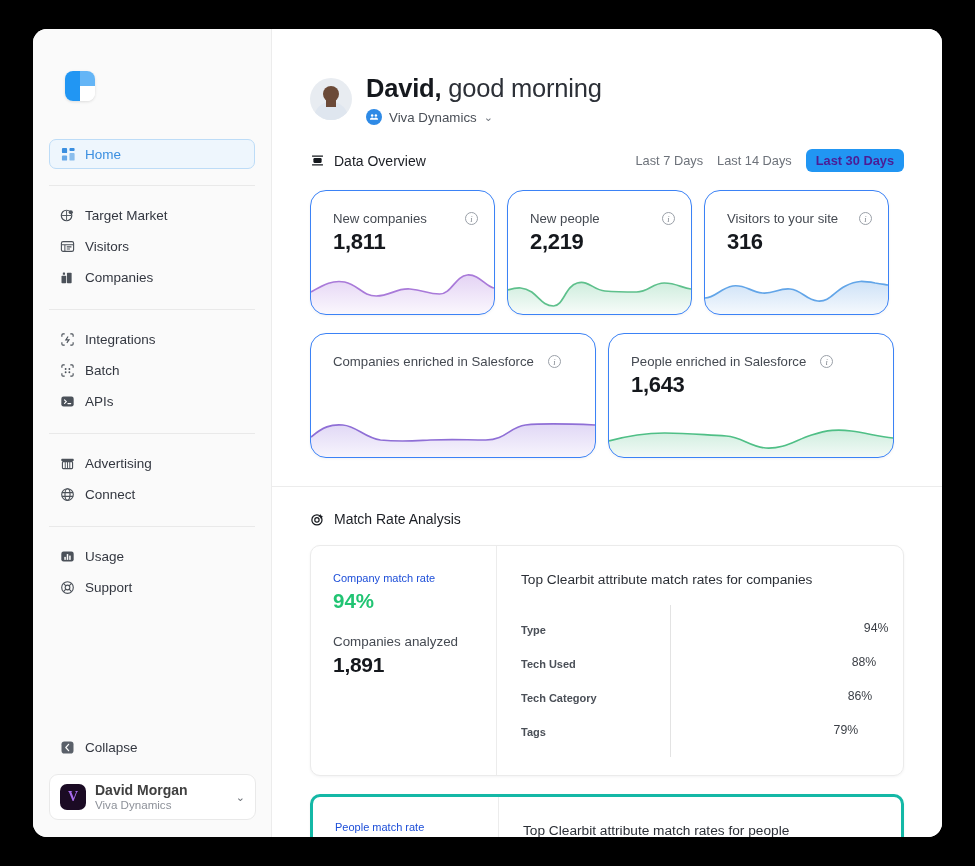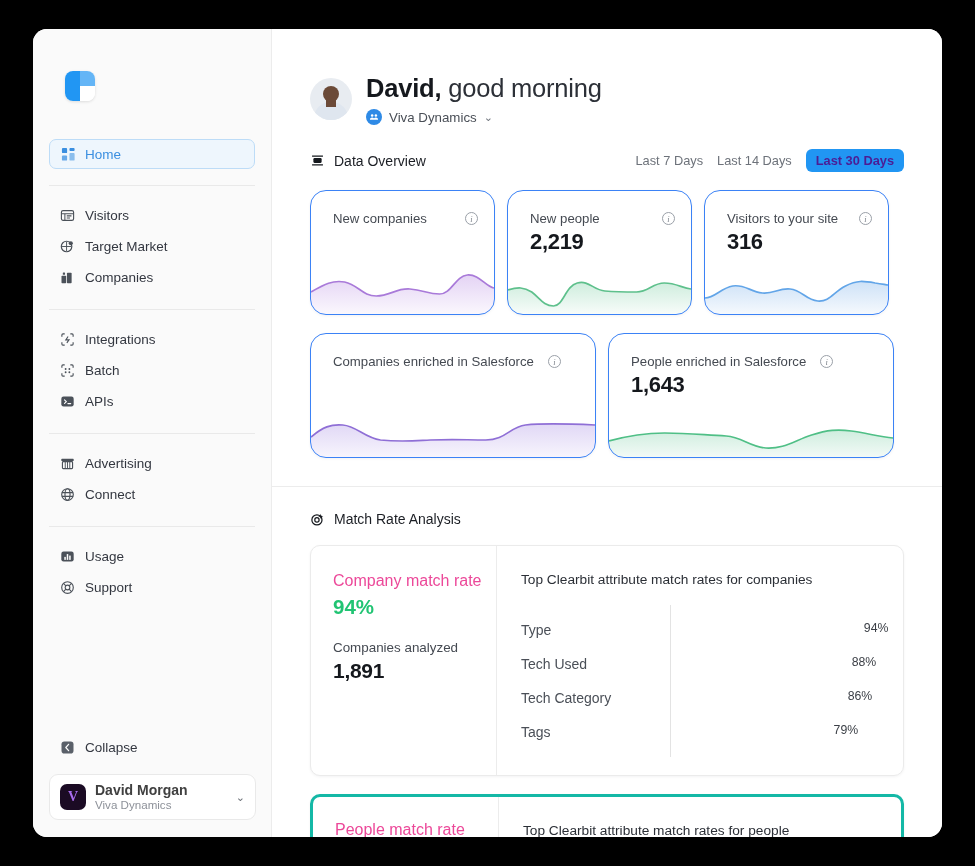--- a/index.html
+++ b/index.html
@@ -168,30 +168,30 @@
 
   
   .mr-head { display:flex; align-items:center; gap:9px; margin: 24px 0 0 38px; font-size:14px; color:#1b1e24; }
   .mr-card {
     margin: 18px 0 0 38px; margin-right: 38px;
     border:1px solid #ebebeb; border-radius:10px; background:#fff;
     display:flex; overflow:hidden;
     box-shadow: 0 1px 3px rgba(16,24,40,.05);
   }
   .mr-left { flex:0 0 186px; border-right:1px solid #ececec; padding: 26px 0 26px 22px; }
-  .mr-lbl { font-size:16px; color:#ec4899; }
+  .mr-lbl { font-size:11px; color:#1d4ed8; }
   .mr-pct { font-size:20.5px; font-weight:700; color:#21c473; margin-top:5px; }
   .mr-lbl2 { font-size:13.4px; color:#454a52; margin-top:21px; }
   .mr-num { font-size:21px; font-weight:700; color:#15181d; margin-top:4px; letter-spacing:-.3px; }
   .mr-right { flex:1 1 auto; padding: 26px 20px 26px 24px; position:relative; }
   .mr-right-title { font-size:13.7px; color:#2b2f36; }
   .bars { margin-top: 26px; position:relative; }
   .axis { position:absolute; left:149px; top:-8px; bottom:-8px; width:1px; background:#e3e3e3; }
   .bar-row { display:flex; align-items:center; height:34px; }
-  .bar-name { flex:0 0 149px; font-size:14px; color:#4a4f57; }
+  .bar-name { flex:0 0 149px; font-size:11px; color:#4a4f57;font-weight:bold; }
   .bar-track { flex:1 1 auto; position:relative; height:9px; }
   .bar-fill {
     height:9px; border-radius:5px;
     background: linear-gradient(90deg, #a855e8 0%, #7c6cf0 60%, #5b7bf2 100%);
   }
   .bar-pct { position:absolute; font-size:12.3px; color:#3b3f46; top:-5px; }
 
   .mr-card2 {
     margin: 18px 0 0 38px; margin-right: 38px;
     border:3px solid #14b8a6; border-top-left-radius:10px; border-top-right-radius:10px;
@@ -222,36 +222,36 @@
             <rect x="9" y="6.5" width="5.5" height="8" rx="1" opacity=".55"></rect>
           </svg>
       </span>
       <span>Home</span>
     </div>
 
     <div class="nav-sep"></div>
 
     <div class="nav-item">
       <span class="ico">
-        <svg viewBox="0 0 16 16" fill="none" stroke="#4b5159" stroke-width="1.2">
-            <rect x="1.5" y="2.8" width="13" height="10.4" rx="1.8"></rect>
-            <path d="M1.5 6.2h13M5.2 6.2v7M7.2 8.4h5M7.2 10.6h3.4" stroke-width="1.1"></path>
-          </svg>
-      </span>
-      <span>Visitors</span>
-    </div>
-    <div class="nav-item">
-      <span class="ico">
         <svg viewBox="0 0 16 16" fill="none" stroke="#4b5159" stroke-width="1.3">
             <circle cx="7" cy="8" r="5.6"></circle>
             <path d="M7 3.2v9.6M2.2 8h9.6" stroke-width="1"></path>
             <circle cx="11.5" cy="4.5" r="2.2" fill="#4b5159" stroke="none"></circle>
           </svg>
       </span>
       <span>Target Market</span>
+    </div>
+    <div class="nav-item">
+      <span class="ico">
+        <svg viewBox="0 0 16 16" fill="none" stroke="#4b5159" stroke-width="1.2">
+            <rect x="1.5" y="2.8" width="13" height="10.4" rx="1.8"></rect>
+            <path d="M1.5 6.2h13M5.2 6.2v7M7.2 8.4h5M7.2 10.6h3.4" stroke-width="1.1"></path>
+          </svg>
+      </span>
+      <span>Visitors</span>
     </div>
     <div class="nav-item">
       <span class="ico">
         <svg viewBox="0 0 16 16" fill="#4b5159">
             <rect x="1.6" y="6" width="5" height="8" rx=".8"></rect>
             <rect x="7.4" y="3" width="5" height="11" rx=".8"></rect>
             <rect x="3" y="2.6" width="2.4" height="2.4" rx=".6"></rect>
           </svg>
       </span>
       <span>Companies</span>
@@ -399,20 +399,21 @@
         <span class="range-btn active">Last 30 Days</span>
       </div>
     </div>
 
     <div class="cards">
       <div class="card card-w1">
         <div class="card-head">
           <span class="card-label">New companies</span>
           <span class="info-i">i</span>
         </div>
+        <div class="card-value">1,811</div>
         <div class="spark">
           <svg viewBox="0 0 185 52" preserveAspectRatio="none">
             <defs>
                 <linearGradient id="g1" x1="0" y1="0" x2="0" y2="1">
                   <stop offset="0" stop-color="#b07fe0" stop-opacity=".34"></stop>
                   <stop offset="1" stop-color="#b07fe0" stop-opacity=".06"></stop>
                 </linearGradient>
               </defs>
             <path d="M0,30 C14,22 22,18 34,20 C48,23 52,34 66,34 C80,34 86,26 100,27 C114,28 118,32 130,32 C142,32 146,14 158,13 C170,12 176,24 185,26 L185,52 L0,52 Z" fill="url(#g1)"></path>
             <path d="M0,30 C14,22 22,18 34,20 C48,23 52,34 66,34 C80,34 86,26 100,27 C114,28 118,32 130,32 C142,32 146,14 158,13 C170,12 176,24 185,26" fill="none" stroke="#a97ad9" stroke-width="1.7"></path>

